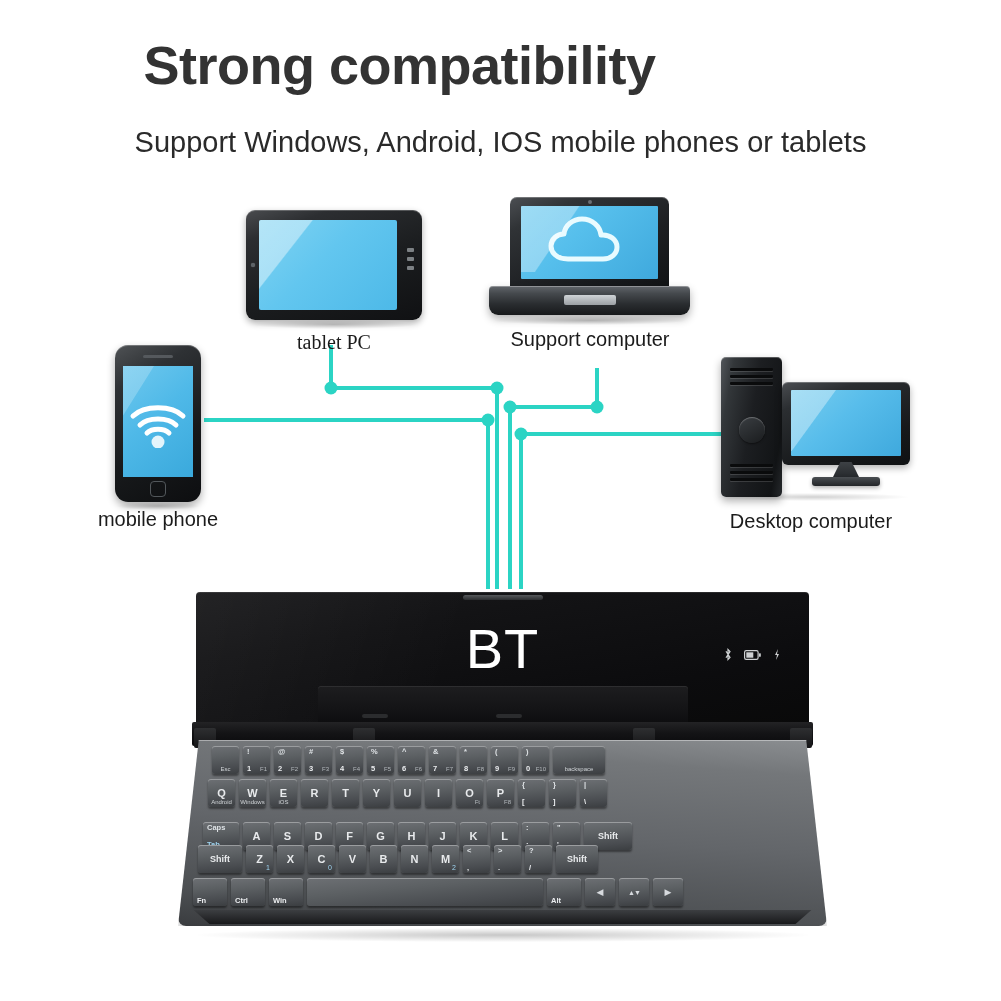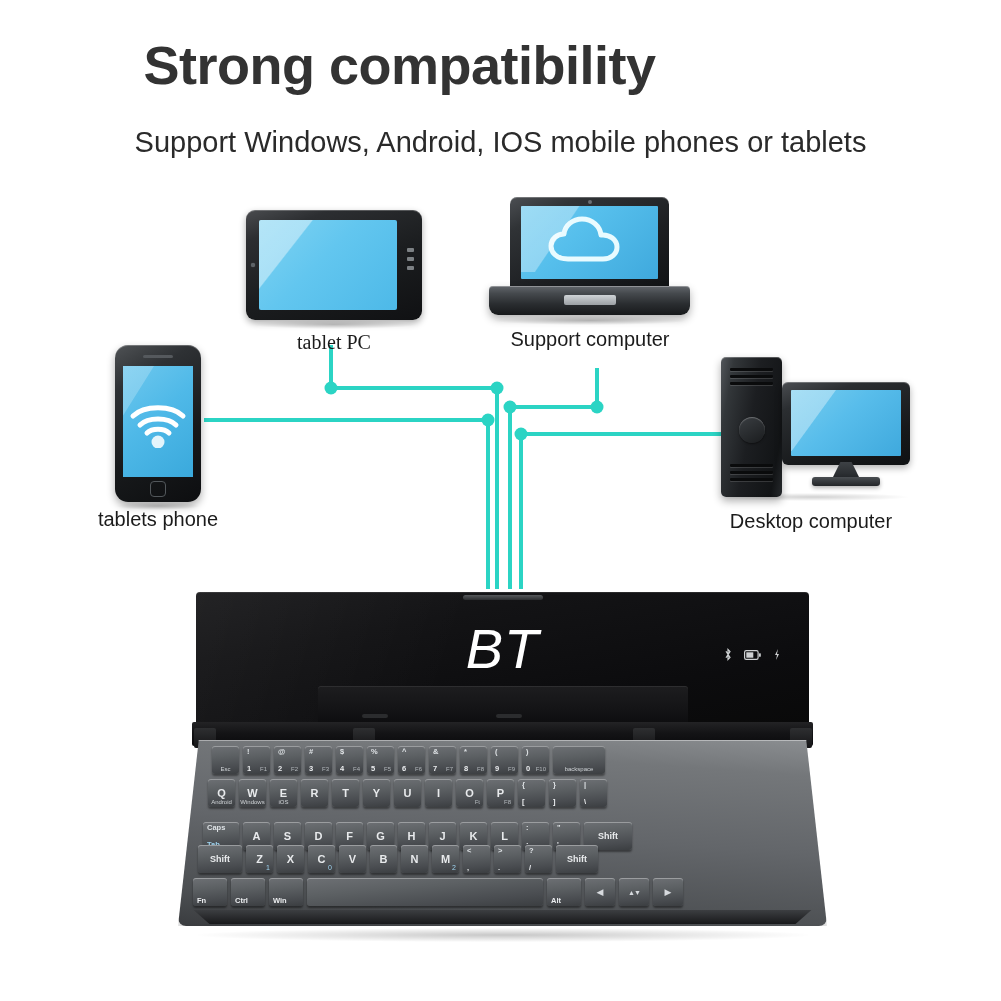--- a/index.html
+++ b/index.html
@@ -202,21 +202,20 @@
 
   
   #keyboard { position:absolute; left:178px; top:592px; width:649px; height:360px; }
 
   #kb-lid {
     position:absolute; left:18px; top:0; width:613px; height:138px;
     border-radius:4px 4px 0 0;
     background:linear-gradient(170deg,#1a1a1c 0%,#131315 28%,#0c0c0e 70%,#090909 100%);
     box-shadow:inset 0 1px 0 rgba(255,255,255,.10);
     overflow:hidden;
-    font-style:italic;
   }
   #kb-lid::before {
     content:""; position:absolute; left:0; top:0; width:58%; height:100%;
     background:linear-gradient(108deg,rgba(255,255,255,.045) 0%,rgba(255,255,255,0) 70%);
   }
   #kb-latch {
     position:absolute; left:50%; margin-left:-40px; top:3px;
     width:80px; height:5px; border-radius:3px;
     background:linear-gradient(180deg,#55585b,#2b2d2f);
   }
@@ -401,21 +400,21 @@
         <path d="M4 16 C15 5 43 5 54 16"></path>
         <path d="M11 25 C19 17 39 17 47 25"></path>
         <path d="M18 33 C23 28 35 28 40 33"></path>
       </g>
       <circle cx="29" cy="42" r="6.5" fill="#ffffff" opacity=".85"></circle>
     </svg>
   </div>
   <div class="home"></div>
   <div class="shadow"></div>
 </div>
-<div class="dev-label" id="phone-label">tablets phone</div>
+<div class="dev-label" id="phone-label">mobile phone</div>
 
 <div id="desktop">
   <div id="dk-tower">
     <div class="vent" id="dk-vent-top">
         <i></i>
         <i></i>
         <i></i>
       </div>
     <div id="dk-power"></div>
     <div class="vent" id="dk-vent-bot">

